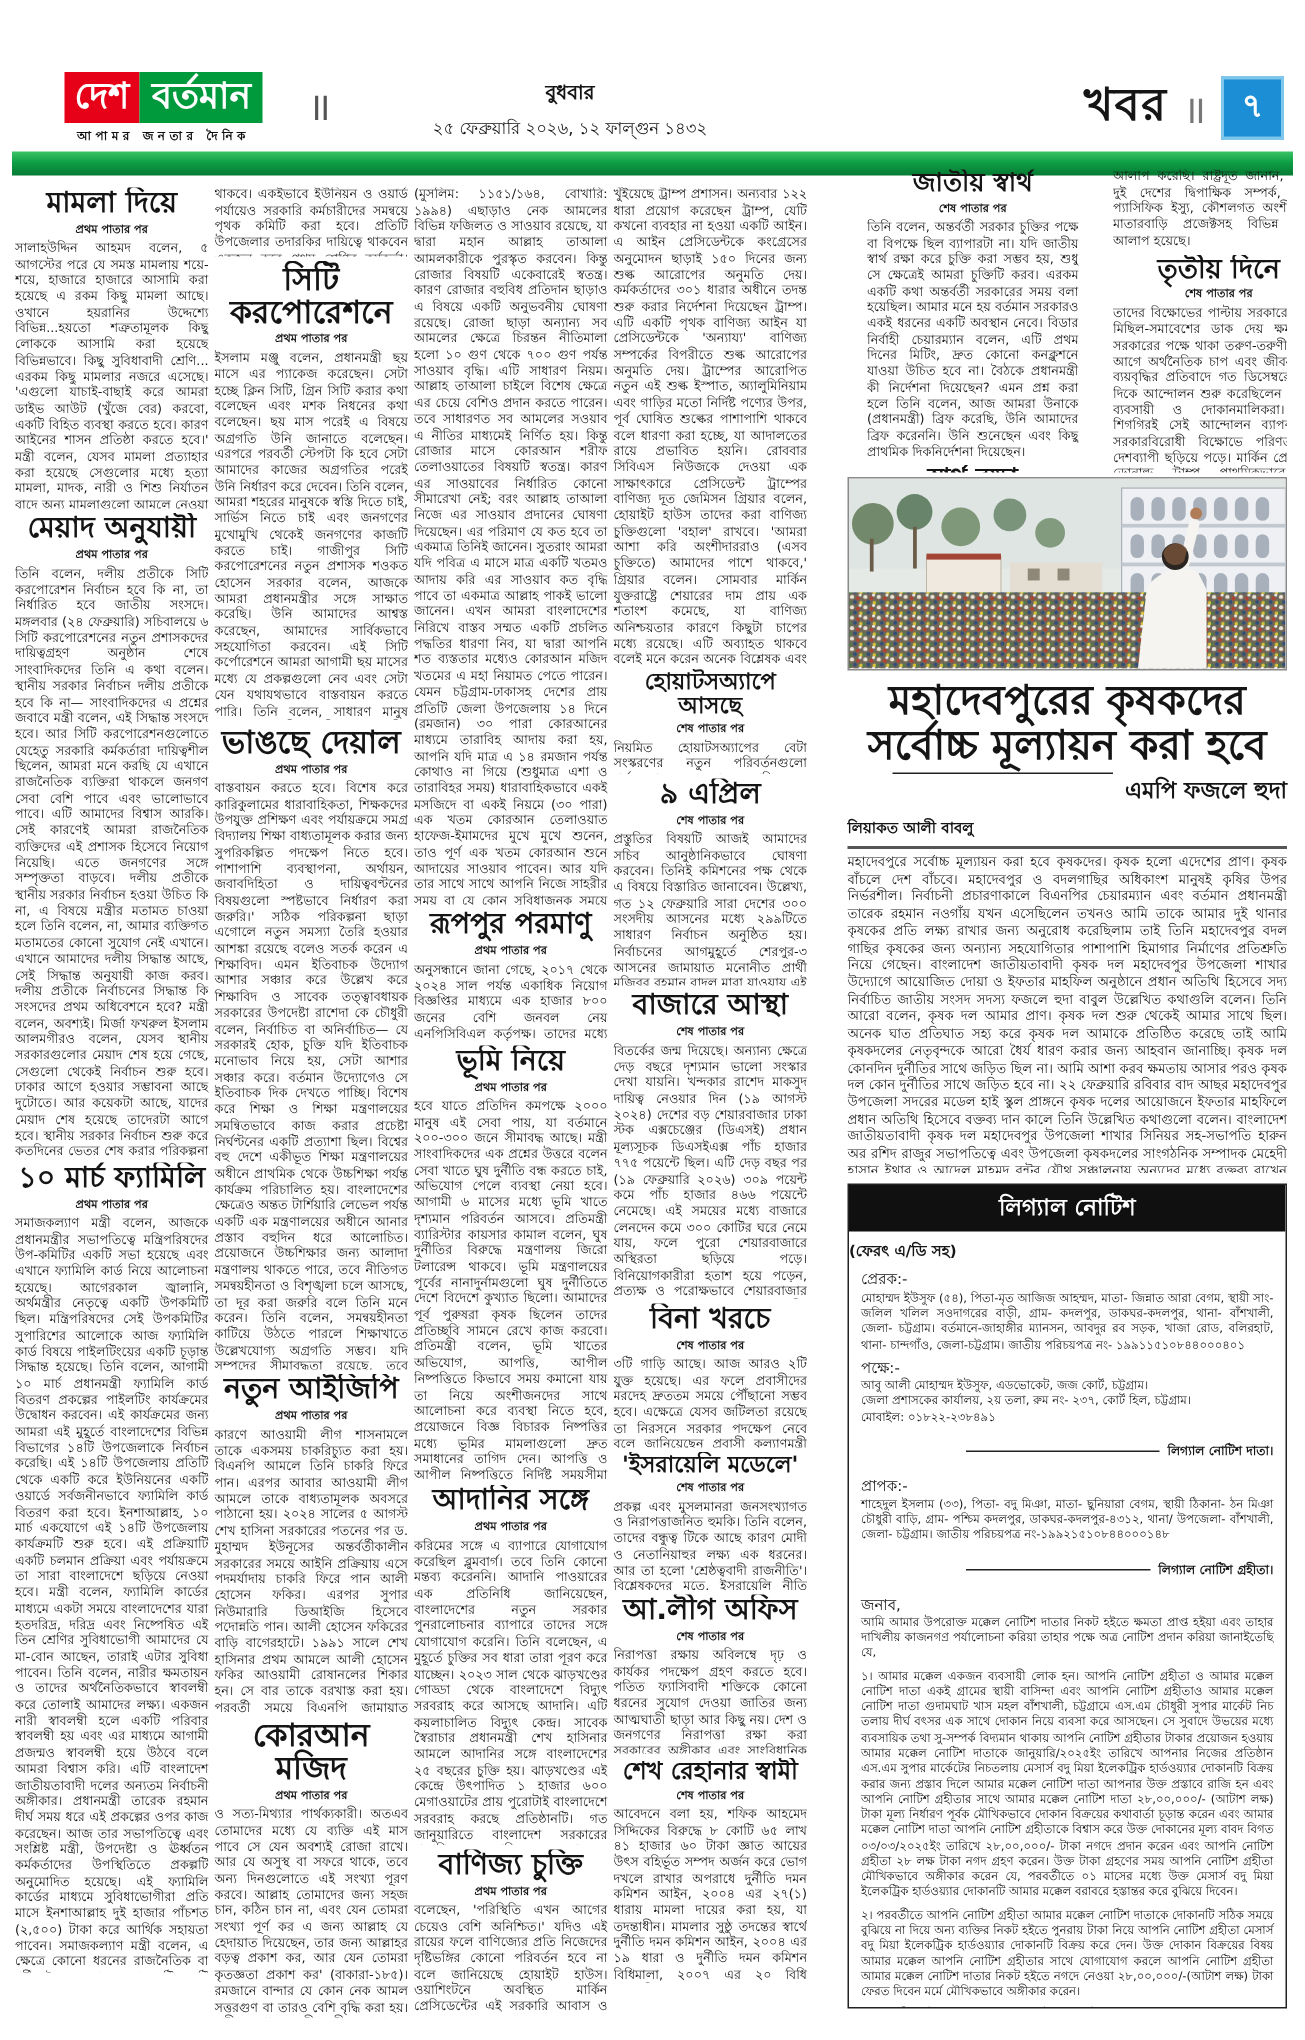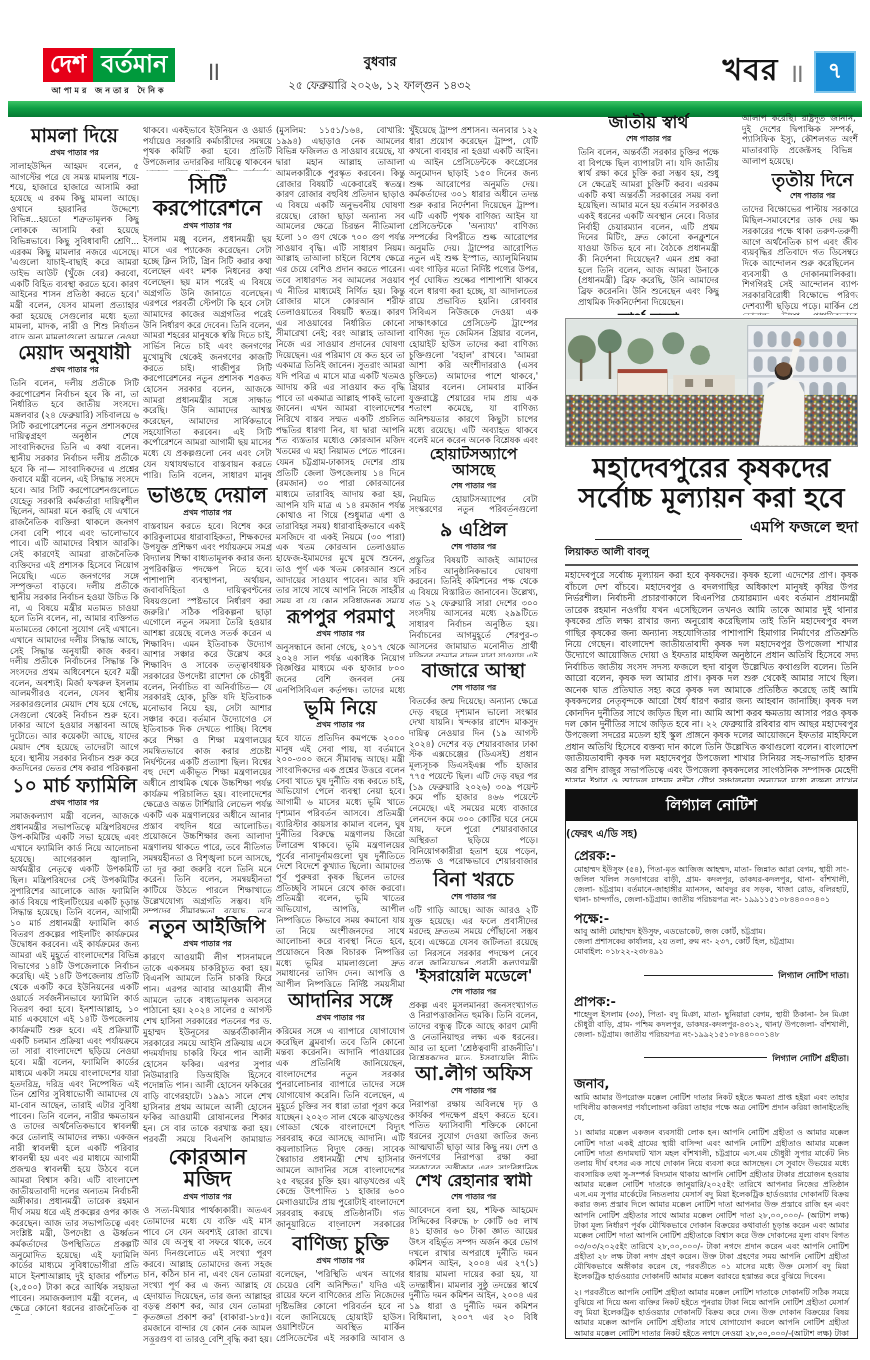--- a/index.html
+++ b/index.html
@@ -33,32 +33,32 @@
   .blk{overflow:hidden;margin-bottom:3px;}
   .blk h3{margin:1px 0 1px 0;font-size:19px;line-height:1.05;text-align:center;font-weight:bold;}
   .kick{font-size:7.5px;font-weight:bold;text-align:center;margin-bottom:2px;}
   .bd{font-size:8.5px;line-height:1.26;text-align:justify;}
   
   .right{position:absolute;left:565px;top:113px;width:293px;}
   .right-cols{display:flex;gap:10px;height:202px;overflow:hidden;}
   .rcol{width:141px;flex:0 0 141px;overflow:hidden;margin-left:13px;}
   .photo{width:291px;height:127px;border:1px solid #8a8a8a;margin-top:3px;display:block;}
   .feat-h{font-size:27px;font-weight:bold;text-align:center;line-height:1.12;margin:6px 0 2px 0;}
-  .byline-row{display:flex;align-items:flex-end;margin:2px 0 4px 0;}
+  .byline-row{display:flex;align-items:flex-start;margin:2px 0 4px 0;}
   .byline-line{flex:1;border-top:1.6px solid #222;margin:0 8px 0 30px;}
   .byline{font-weight:bold;font-size:15px;}
   .reporter{font-weight:bold;font-size:10px;padding-bottom:3px;border-bottom:2.5px solid #555;}
   .feat-bd{font-size:8.8px;line-height:1.3;text-align:justify;height:212px;overflow:hidden;margin-top:4px;}
   
   .legal{border:1.6px solid #222;margin-top:7px;height:548px;overflow:hidden;background:#fff;}
   .legal-title{background:#101010;color:#fff;text-align:center;font-weight:bold;
                font-size:15px;padding:3px 0;}
   .legal-sub{text-align:left;font-weight:bold;font-size:10px;margin:5px 0 4px 0;}
   .legal-body{padding:0 8px;font-size:7.8px;line-height:1.32;text-align:justify;}
-  .lbl{font-weight:bold;font-size:13px;margin-top:4px;}
+  .lbl{font-weight:normal;font-size:10px;margin-top:4px;}
   .ml{white-space:pre-line;}
   .tagline-row{display:flex;align-items:center;margin:12px 0;}
   .tagline-line{flex:1;border-top:1px solid #222;margin:auto 5px auto 70px;}
   .tag-txt{font-weight:bold;font-size:8.2px;}
   .lp{margin-top:5px;}
 </style>
 </head>
 <body>
 
 <div class="page">

